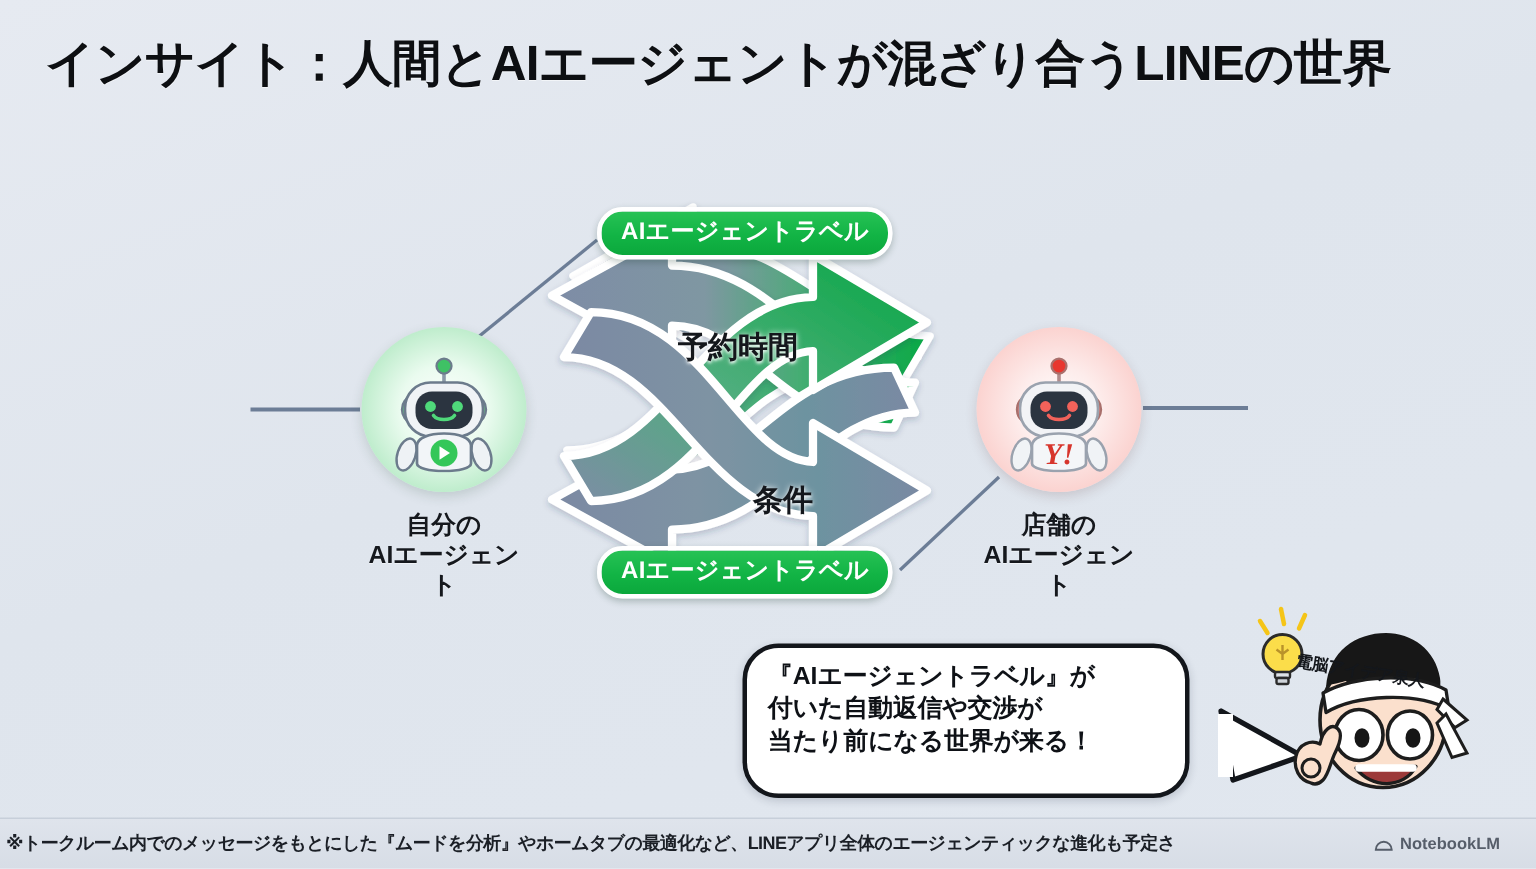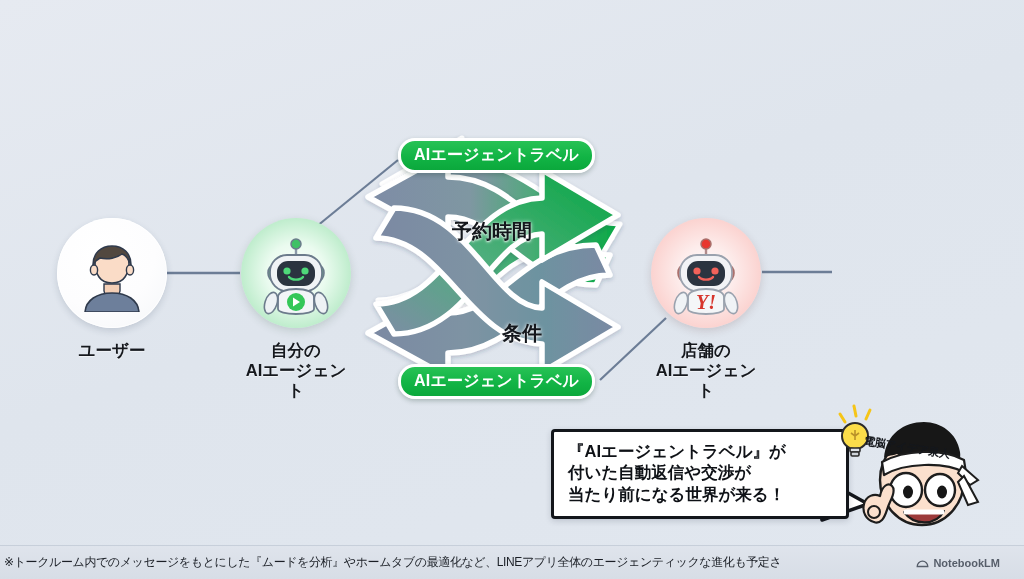--- a/index.html
+++ b/index.html
@@ -94,25 +94,25 @@
     font-size: 20px;
     font-weight: 700;
     color: #14171c;
     white-space: nowrap;
     text-shadow: 0 1px 2px rgba(255,255,255,0.85), 0 0 4px rgba(255,255,255,0.8);
   }
 
   
   #speech {
     position: absolute;
-    left: 551px; top: 429px;
-    width: 298px; height: 90px;
+    left: 495px; top: 429px;
+    width: 298px; height: 103px;
     background: #ffffff;
     border: 3.5px solid #13161b;
-    border-radius: 4px;
+    border-radius: 24px;
     box-shadow: 0 2px 6px rgba(30,40,60,0.18);
   }
   #speech-text {
     position: absolute;
     inset: 0;
     padding: 9px 12px 0 14px;
     font-size: 16.5px;
     font-weight: 700;
     line-height: 1.30;
     color: #0e1116;
@@ -140,21 +140,21 @@
   #footer {
     position: absolute;
     left: 0; bottom: 0;
     width: 1024px; height: 34px;
     background: linear-gradient(180deg, #dfe4ec 0%, #d7dde6 100%);
     border-top: 1px solid #c7cfda;
     display: flex; align-items: center;
   }
   #footer-text {
     font-size: 12px;
-    font-weight: 400;
+    font-weight: 700;
     color: #1b1f26;
     padding-left: 4px;
     white-space: nowrap;
     letter-spacing: -0.4px;
     overflow: hidden;
     flex: 1;
   }
   #watermark {
     display: flex; align-items: center; gap: 4px;
     padding-right: 24px;
@@ -163,20 +163,21 @@
     color: #3a424f;
     opacity: 0.82;
     white-space: nowrap;
   }
 </style>
 </head>
 <body>
 
 <div id="slide">
 
+  <div id="title">インサイト：人間とAIエージェントが混ざり合うLINEの世界</div>
 
   <div id="diagram">
 
     <svg id="wires" width="1024" height="579">
       <defs>
         <linearGradient id="gradTopArrow" x1="0" y1="0" x2="1" y2="0">
           <stop offset="0%" stop-color="#7e8ca6"></stop>
           <stop offset="42%" stop-color="#7f97a2"></stop>
           <stop offset="68%" stop-color="#45ad73"></stop>
           <stop offset="100%" stop-color="#07a844"></stop>
@@ -259,34 +260,20 @@
                  Z" fill="url(#gradCross)" stroke="#ffffff" stroke-width="5.5" stroke-linejoin="round" transform="translate(-6,-28)"></path>
 
         <path d="M 382 222
                  C 452 222, 474 326, 548 328
                  L 548 356 L 624 311 L 548 266 L 548 292
                  C 498 290, 476 192, 400 192
                  Z" fill="url(#gradBotArrow)" stroke="#ffffff" stroke-width="5.5" stroke-linejoin="round" transform="translate(-6,16)"></path>
       </g>
     </svg>
 
-    <div class="node" style="left:56px; top:218px; width:112px;">
-      <div class="bubble-circle circ-white">
-        <svg width="78" height="78" viewBox="0 0 78 78">
-          <circle cx="39" cy="39" r="37" fill="none"></circle>
-          <path d="M39 14c-11 0-17 7-17 16 0 6 2 10 4 13 2 3 6 6 13 6s11-3 13-6c2-3 4-7 4-13 0-9-6-16-17-16z" fill="#fadcc7" stroke="#2f3a4c" stroke-width="1.6"></path>
-          <path d="M20 31c0-12 8-19 19-19s19 7 19 19c0 0-3-9-9-11-5 4-14 6-22 4-4 2-6 5-7 7z" fill="#52483f" stroke="#2f3a4c" stroke-width="1.6" stroke-linejoin="round"></path>
-          <ellipse cx="21" cy="36" rx="3.6" ry="5" fill="#fadcc7" stroke="#2f3a4c" stroke-width="1.4"></ellipse>
-          <ellipse cx="57" cy="36" rx="3.6" ry="5" fill="#fadcc7" stroke="#2f3a4c" stroke-width="1.4"></ellipse>
-          <path d="M31 50v7c0 3 4 5 8 5s8-2 8-5v-7z" fill="#f4cfb6" stroke="#2f3a4c" stroke-width="1.4"></path>
-          <path d="M12 78c1-12 12-19 27-19s26 7 27 19z" fill="#6d7f9b" stroke="#2f3a4c" stroke-width="1.6"></path>
-        </svg>
-      </div>
-      <div class="node-label">ユーザー</div>
-    </div>
 
     <div class="node" style="left:240px; top:218px; width:112px;">
       <div class="bubble-circle circ-green">
         <svg width="84" height="84" viewBox="0 0 84 84">
           <line x1="42" y1="16" x2="42" y2="24" stroke="#8b99a8" stroke-width="2.4"></line>
           <circle cx="42" cy="13" r="5" fill="#3fc165" stroke="#6c7b8c" stroke-width="1.5"></circle>
           <ellipse cx="20" cy="42" rx="6" ry="8" fill="#5fcd80" stroke="#6c7b8c" stroke-width="1.6"></ellipse>
           <ellipse cx="64" cy="42" rx="6" ry="8" fill="#5fcd80" stroke="#6c7b8c" stroke-width="1.6"></ellipse>
           <rect x="16" y="24" width="52" height="36" rx="17" fill="#f0f3f6" stroke="#6c7b8c" stroke-width="1.8"></rect>
           <rect x="23" y="30" width="38" height="25" rx="11" fill="#2b3440"></rect>

